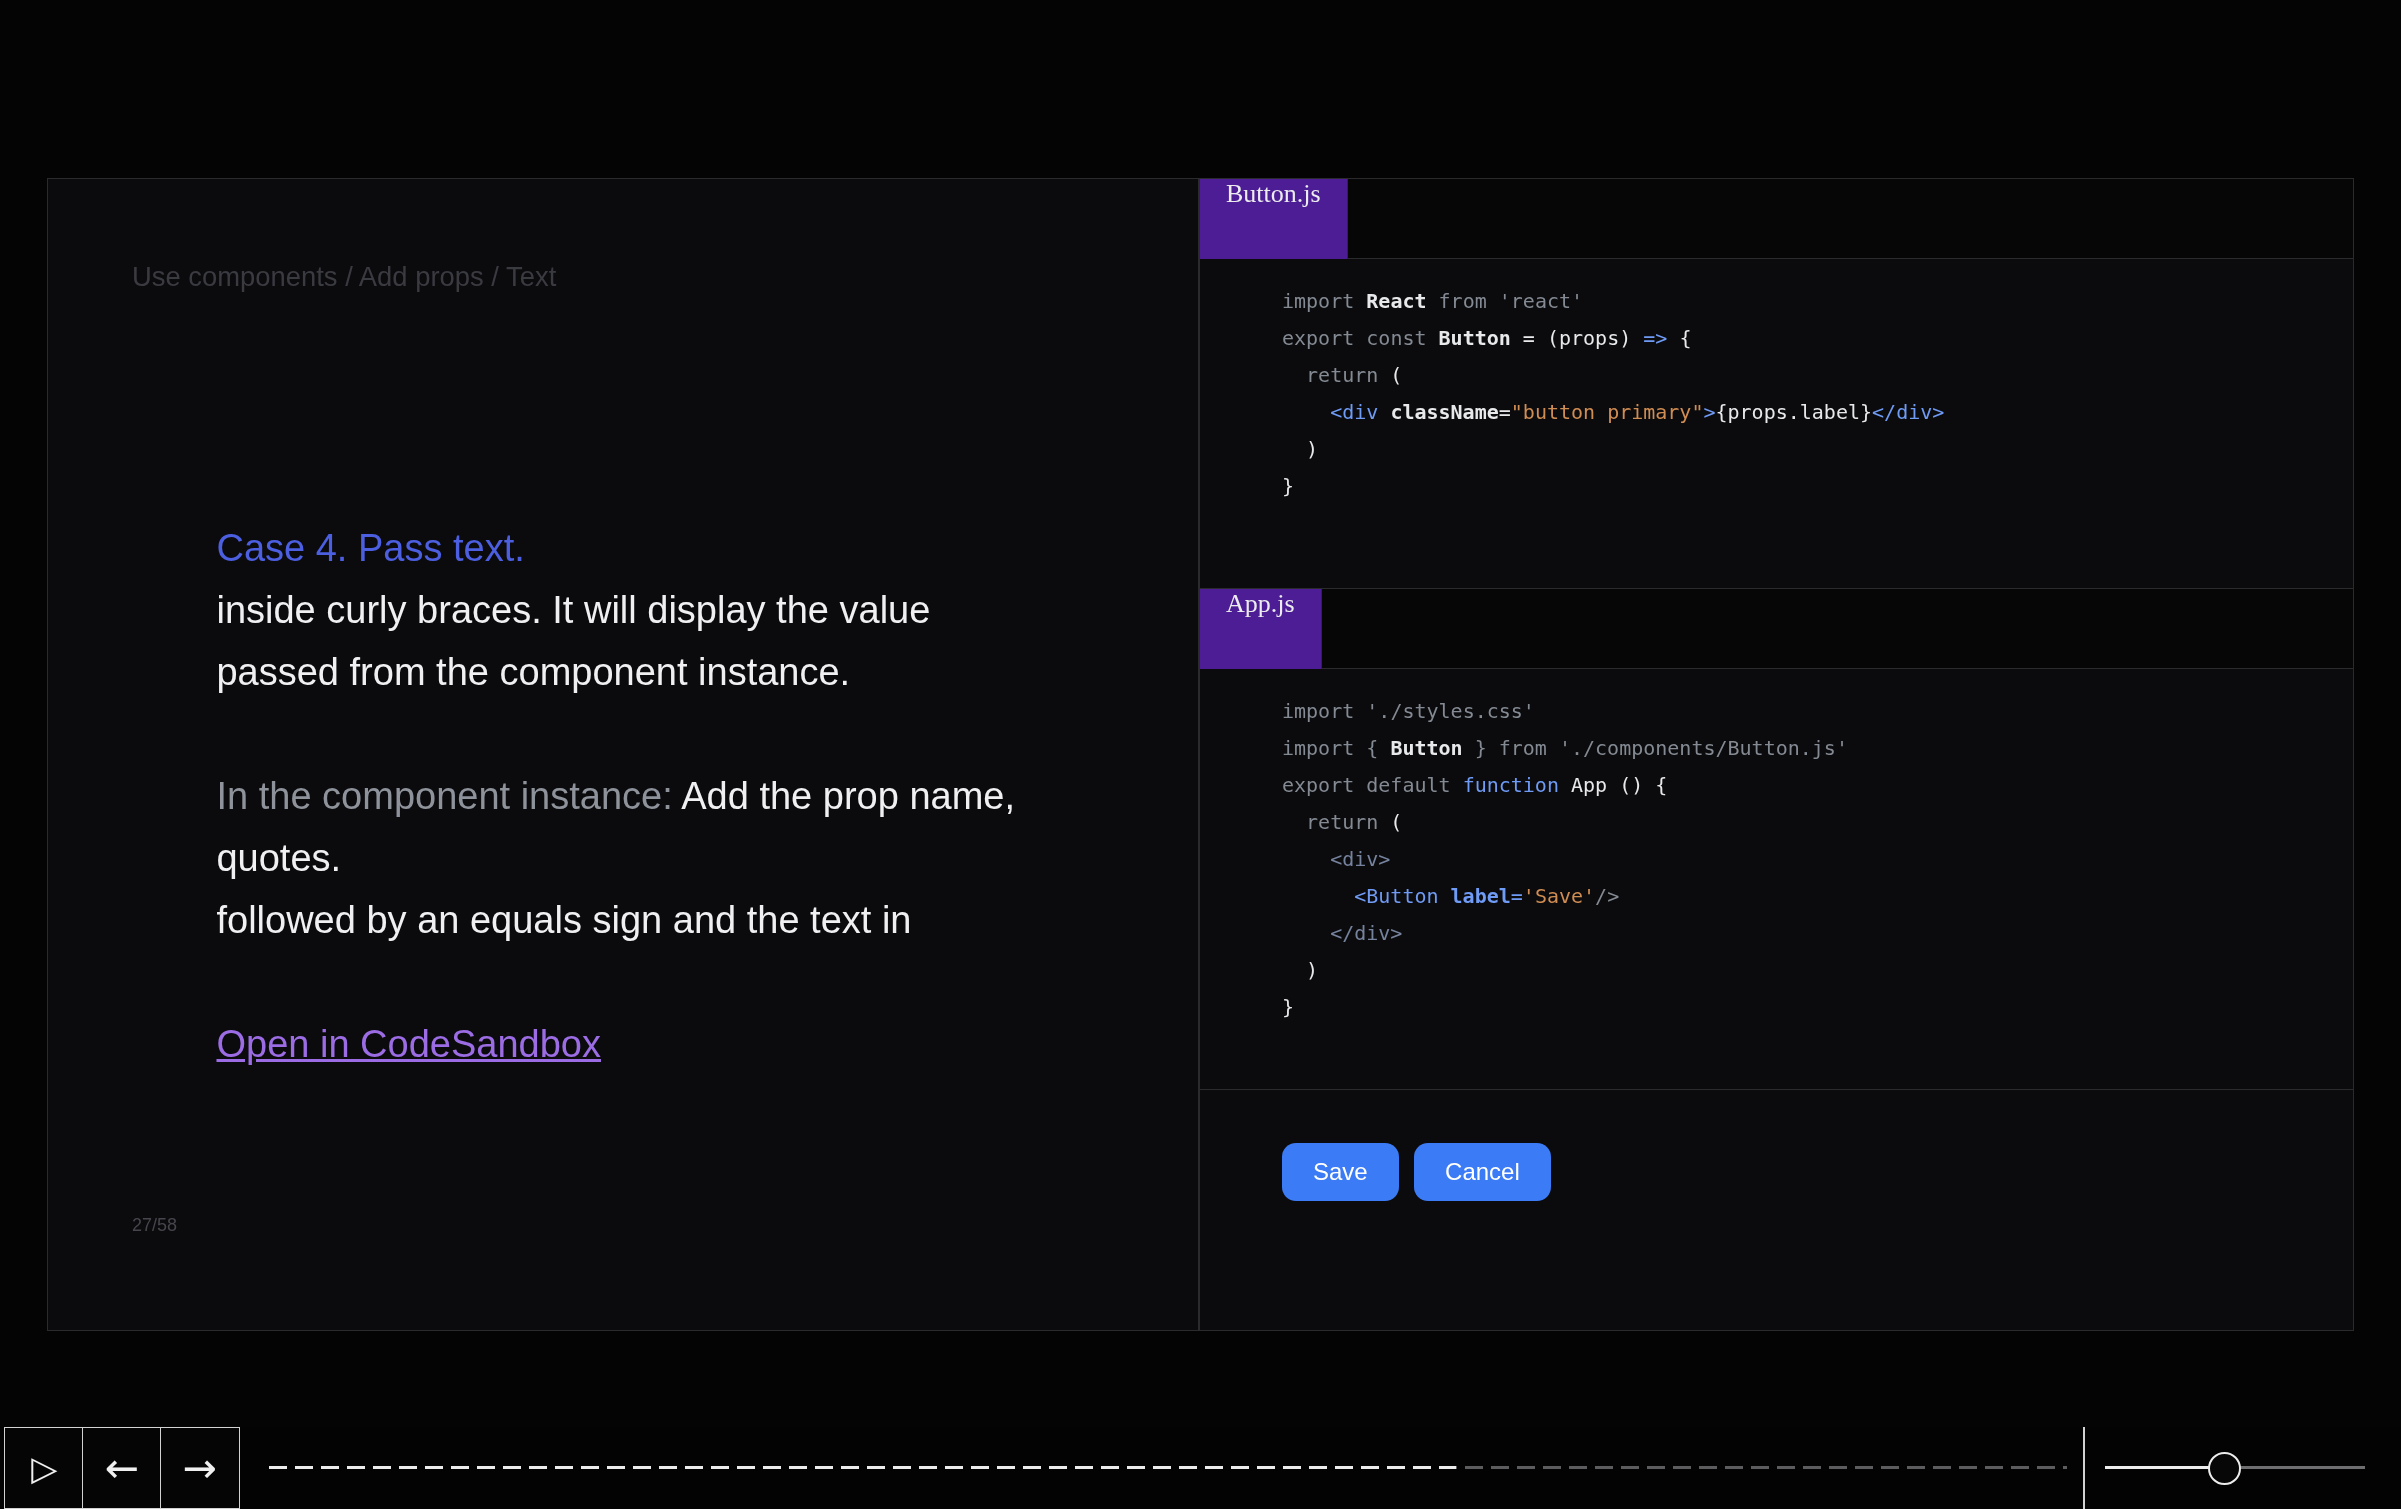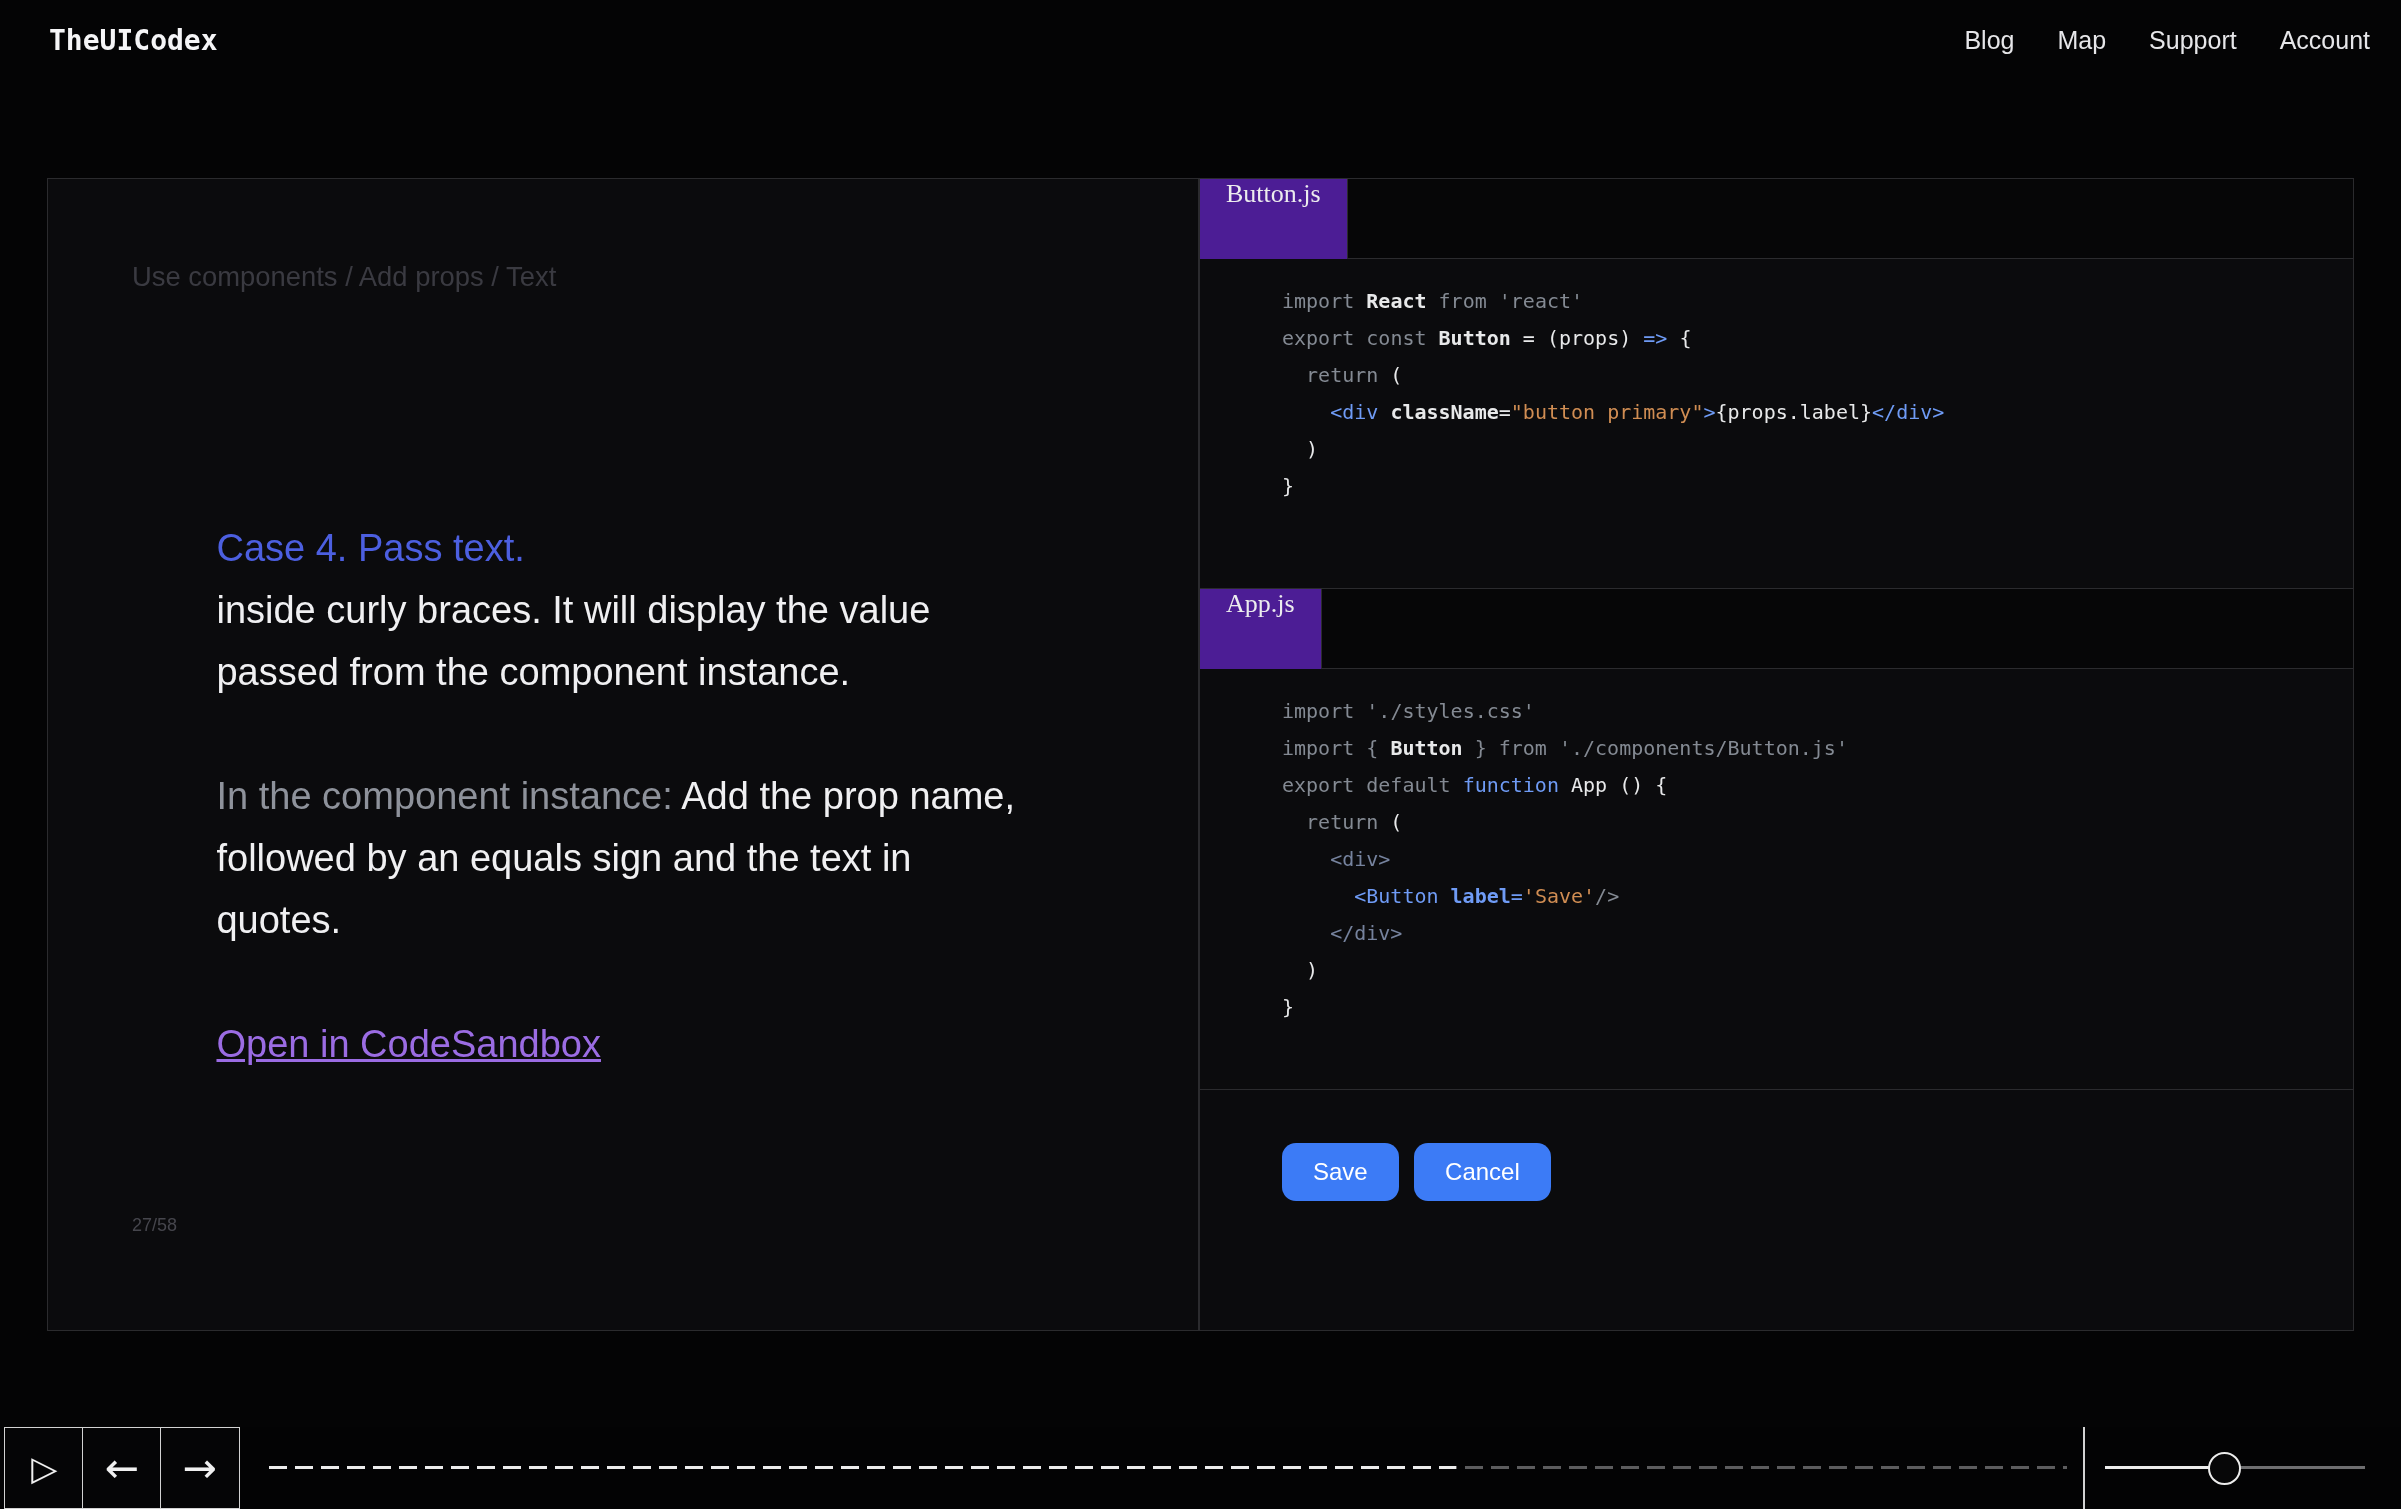--- a/index.html
+++ b/index.html
@@ -68,52 +68,43 @@
   .vol-dim { position:absolute; left:0; right:0; top:39px; height:3.4px; background:#6e6e70; }
   .vol-played { position:absolute; left:0; top:39px; height:3.4px; background:#ececec; }
   .vol-knob { position:absolute; top:25px; width:33px; height:33px; border-radius:50%;
               border:2.6px solid #ececec; background:#070708; cursor:pointer; }
 </style>
 </head>
 <body>
 
 <div id="stage">
 
-  <div class="topnav">
-    <div class="brand">TheUICodex</div>
-    <div class="nav-links">
-      <div class="nav-link">Blog</div>
-      <div class="nav-link">Map</div>
-      <div class="nav-link">Support</div>
-      <div class="nav-link">Account</div>
-    </div>
-  </div>
 
   <div class="panel left-panel">
     <div class="breadcrumb">Use components / Add props / Text</div>
 
     <div class="lesson-text">
       <div class="tline">
         <span class="c-heading">Case 4. Pass text.</span>
       </div>
       <div class="tline">
         <span class="t-white">inside curly braces. It will display the value</span>
       </div>
       <div class="tline">
         <span class="t-white">passed from the component instance.</span>
       </div>
       <div class="tline"></div>
       <div class="tline">
         <span class="t-gray">In the component instance: </span><span class="t-white">Add the prop name,</span>
       </div>
       <div class="tline">
-        <span class="t-white">followed by an equals sign and the text in</span>
+        <span class="t-white">quotes.</span>
       </div>
       <div class="tline">
-        <span class="t-white">quotes.</span>
+        <span class="t-white">followed by an equals sign and the text in</span>
       </div>
       <div class="tline"></div>
       <div class="tline">
         <a class="sandbox-link">Open in CodeSandbox</a>
       </div>
     </div>
 
     <div class="progress-label">27/58</div>
   </div>
 

